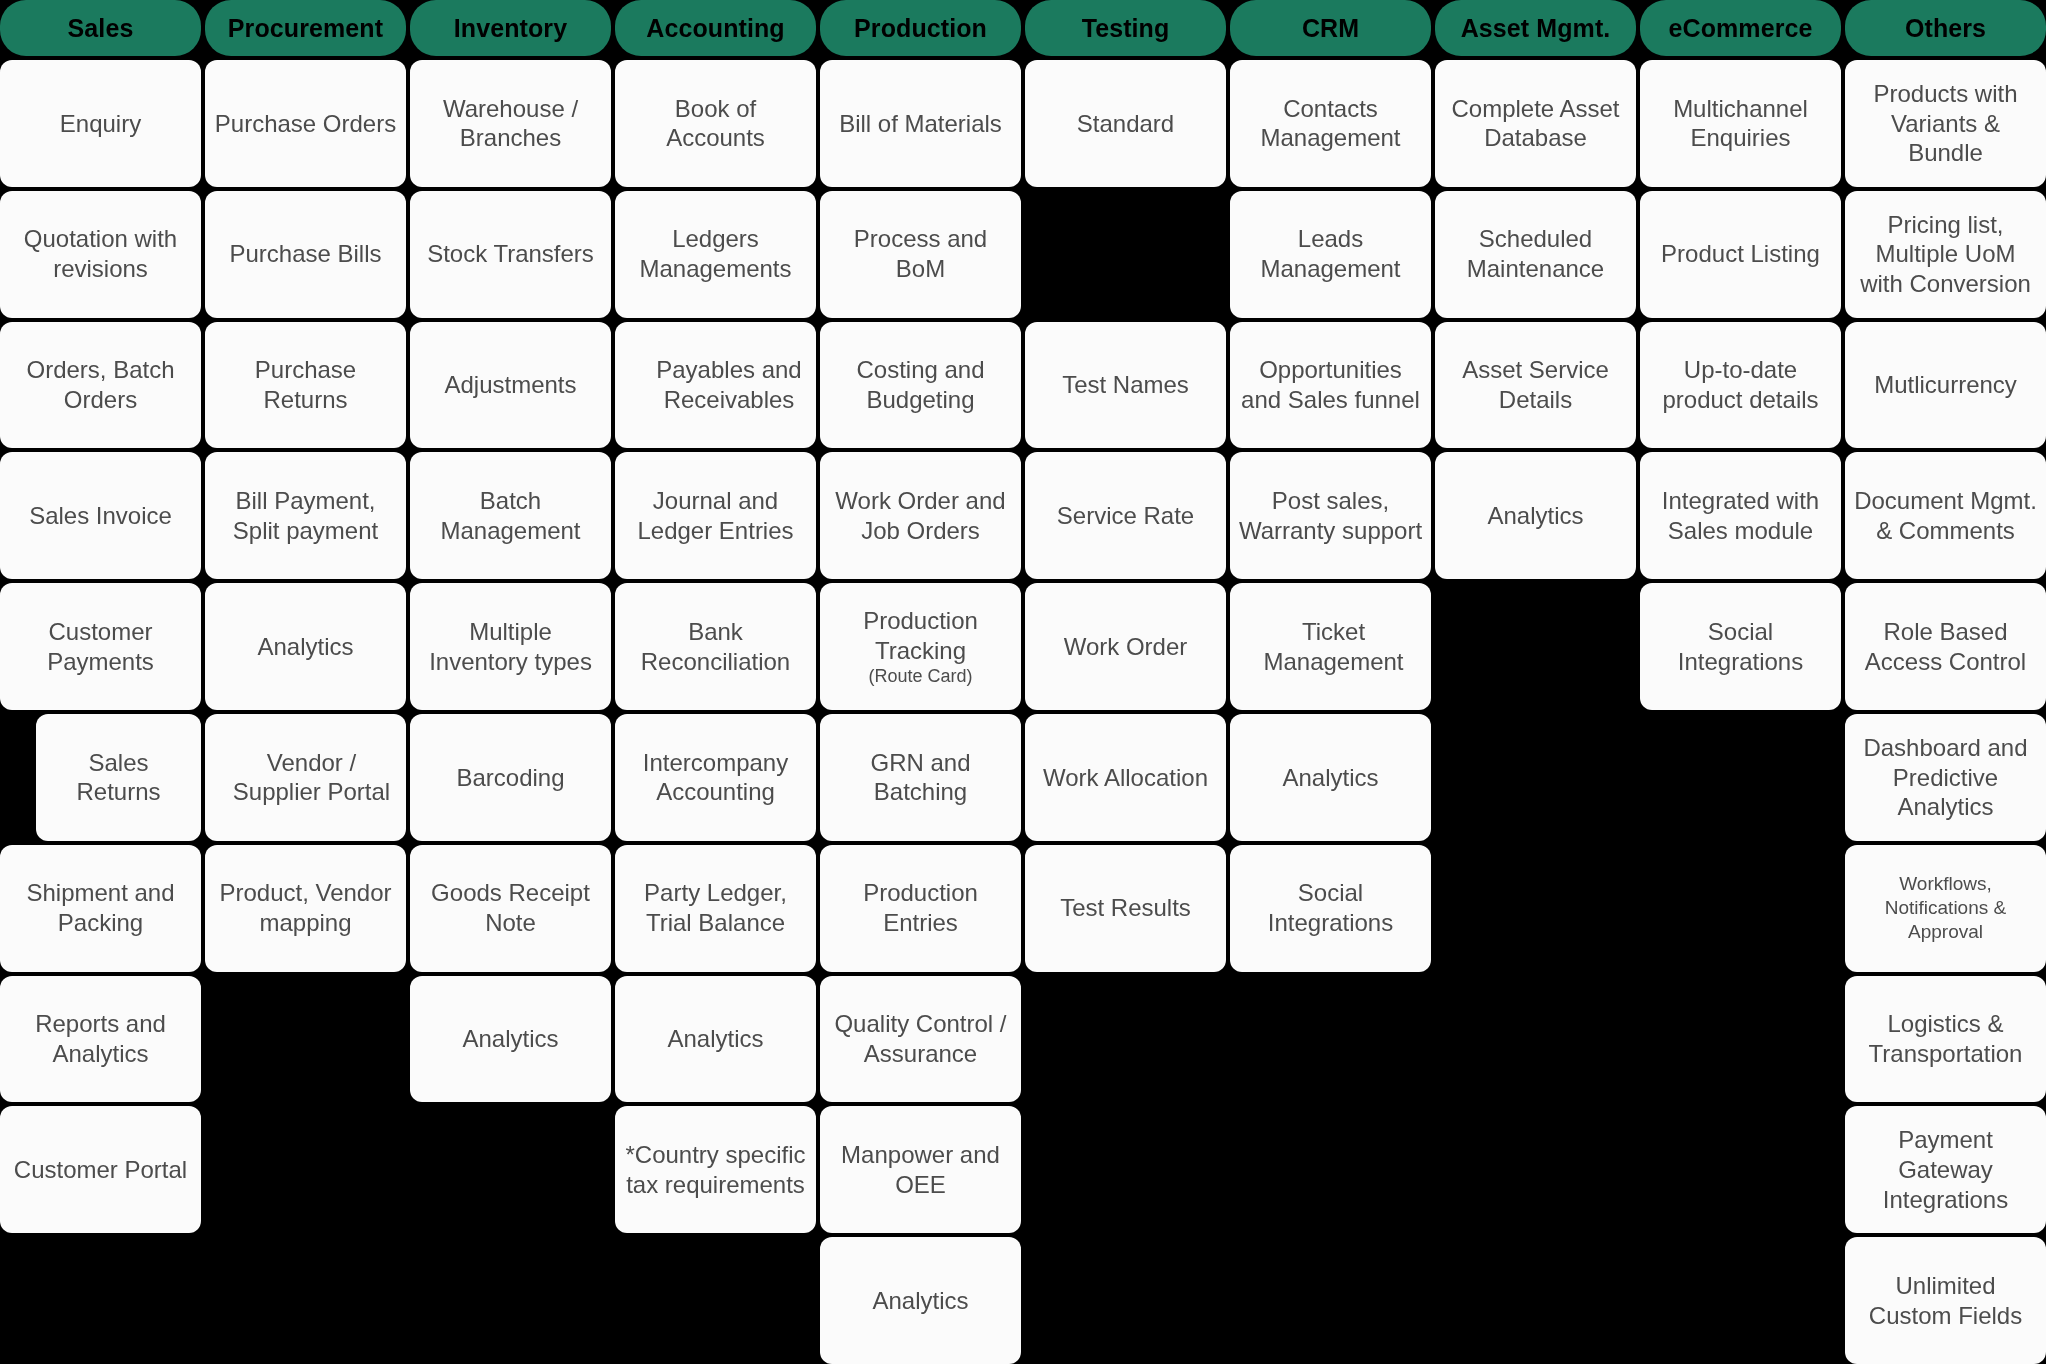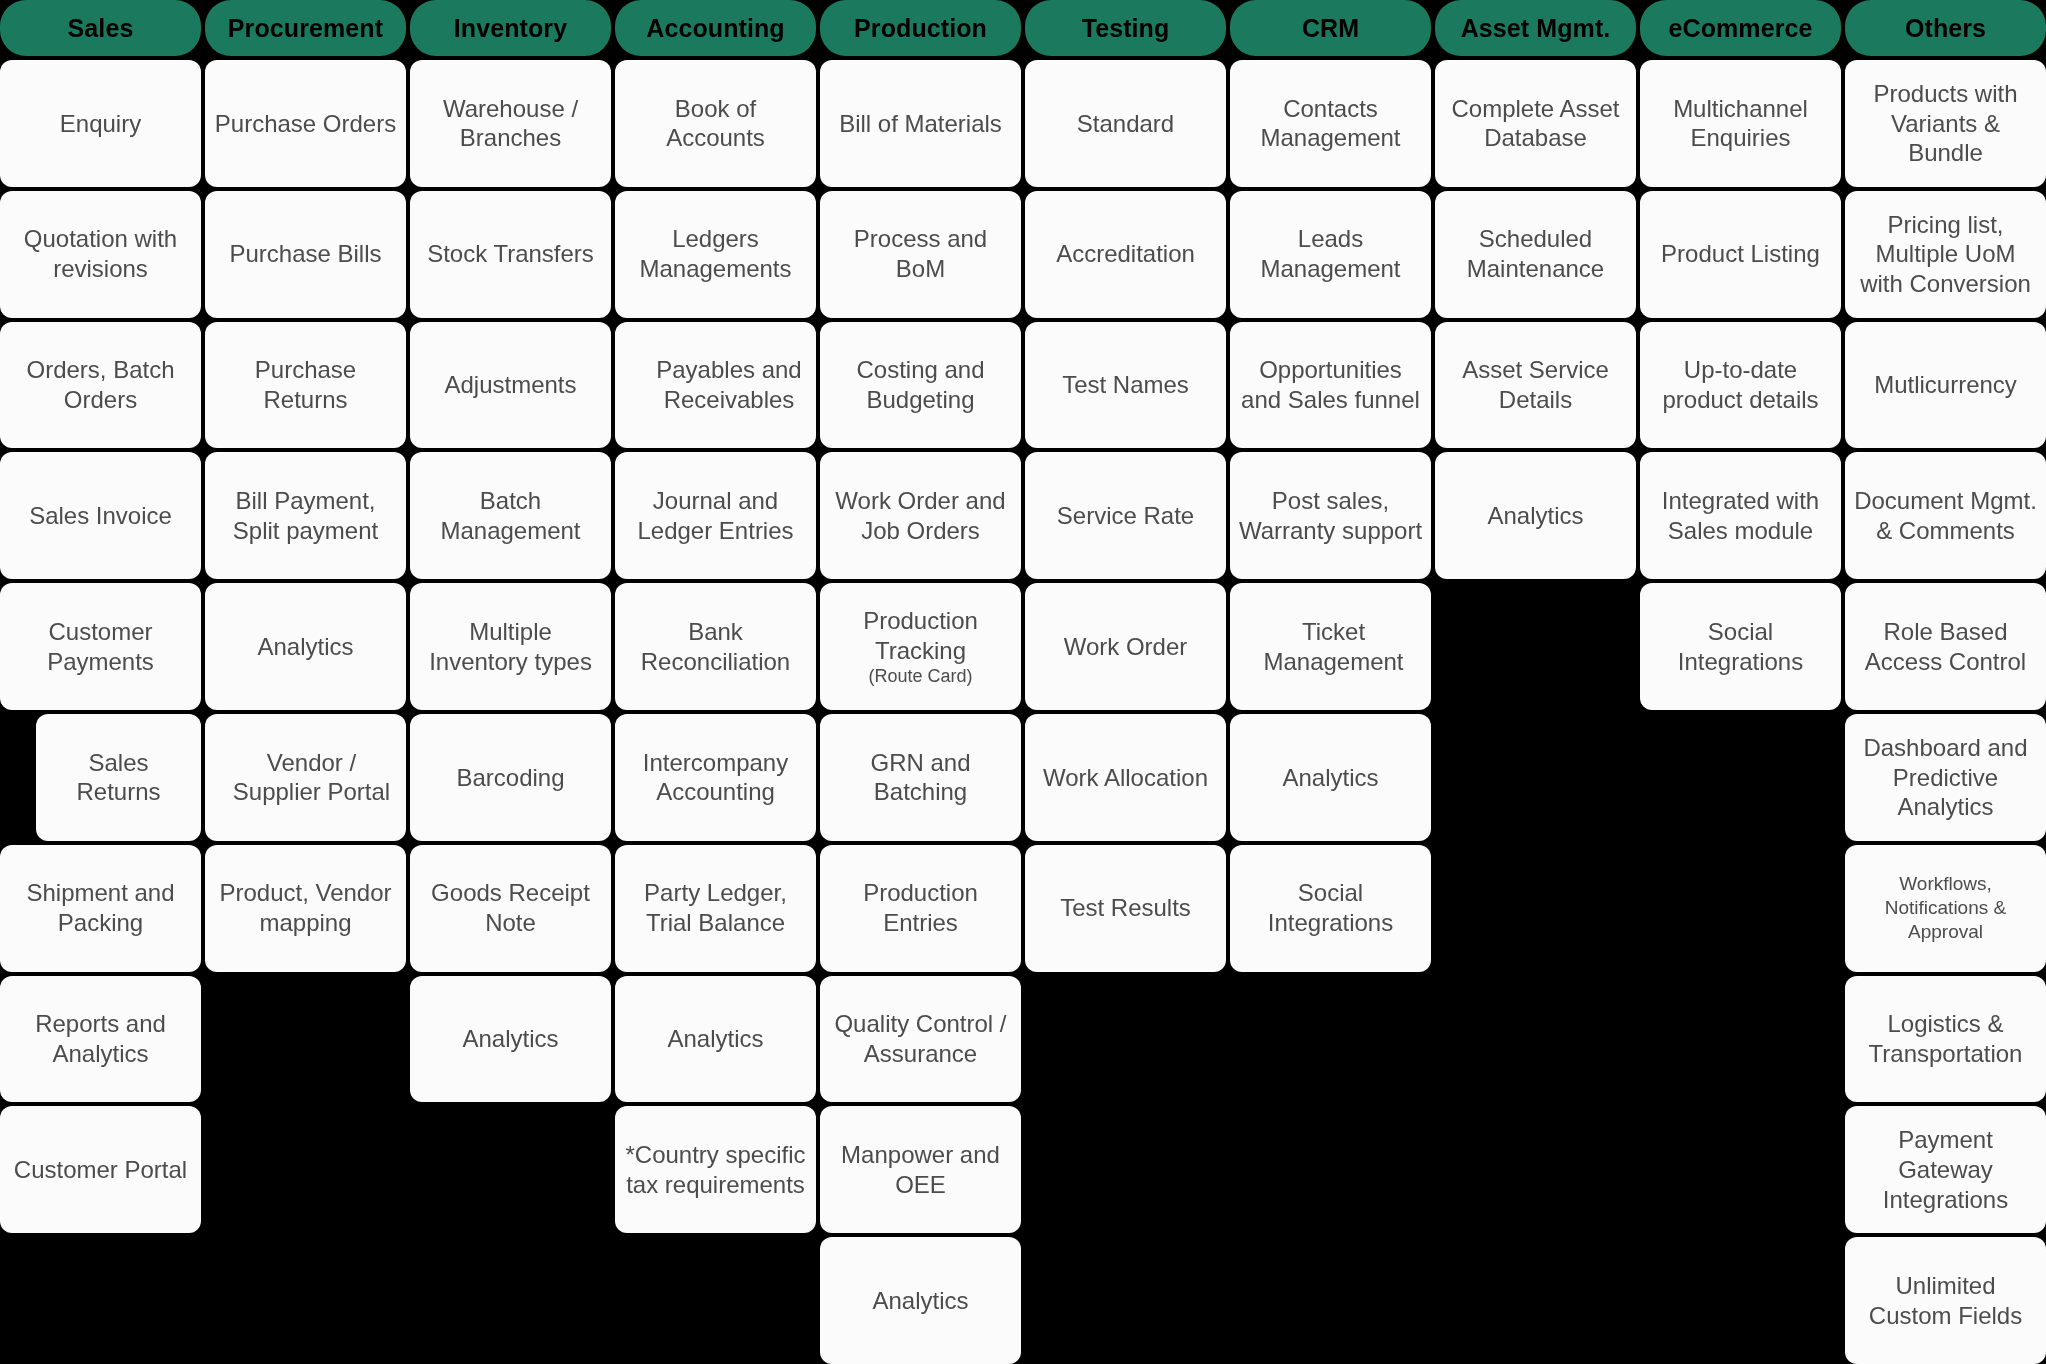--- a/index.html
+++ b/index.html
@@ -300,25 +300,20 @@
       <div>
         <span class="txt">Analytics</span>
       </div>
     </div>
     <div class="col-head" style="grid-area: 1 / 6 / span 1 / span 1;">Testing</div>
     <div class="cell" style="grid-area: 2 / 6 / span 1 / span 1;">
       <div>
         <span class="txt">Standard</span>
       </div>
     </div>
-    <div class="cell" style="grid-area: 3 / 6 / span 1 / span 1;">
-      <div>
-        <span class="txt">Accreditation</span>
-      </div>
-    </div>
     <div class="cell" style="grid-area: 4 / 6 / span 1 / span 1;">
       <div>
         <span class="txt">Test Names</span>
       </div>
     </div>
     <div class="cell" style="grid-area: 5 / 6 / span 1 / span 1;">
       <div>
         <span class="txt">Service Rate</span>
       </div>
     </div>

